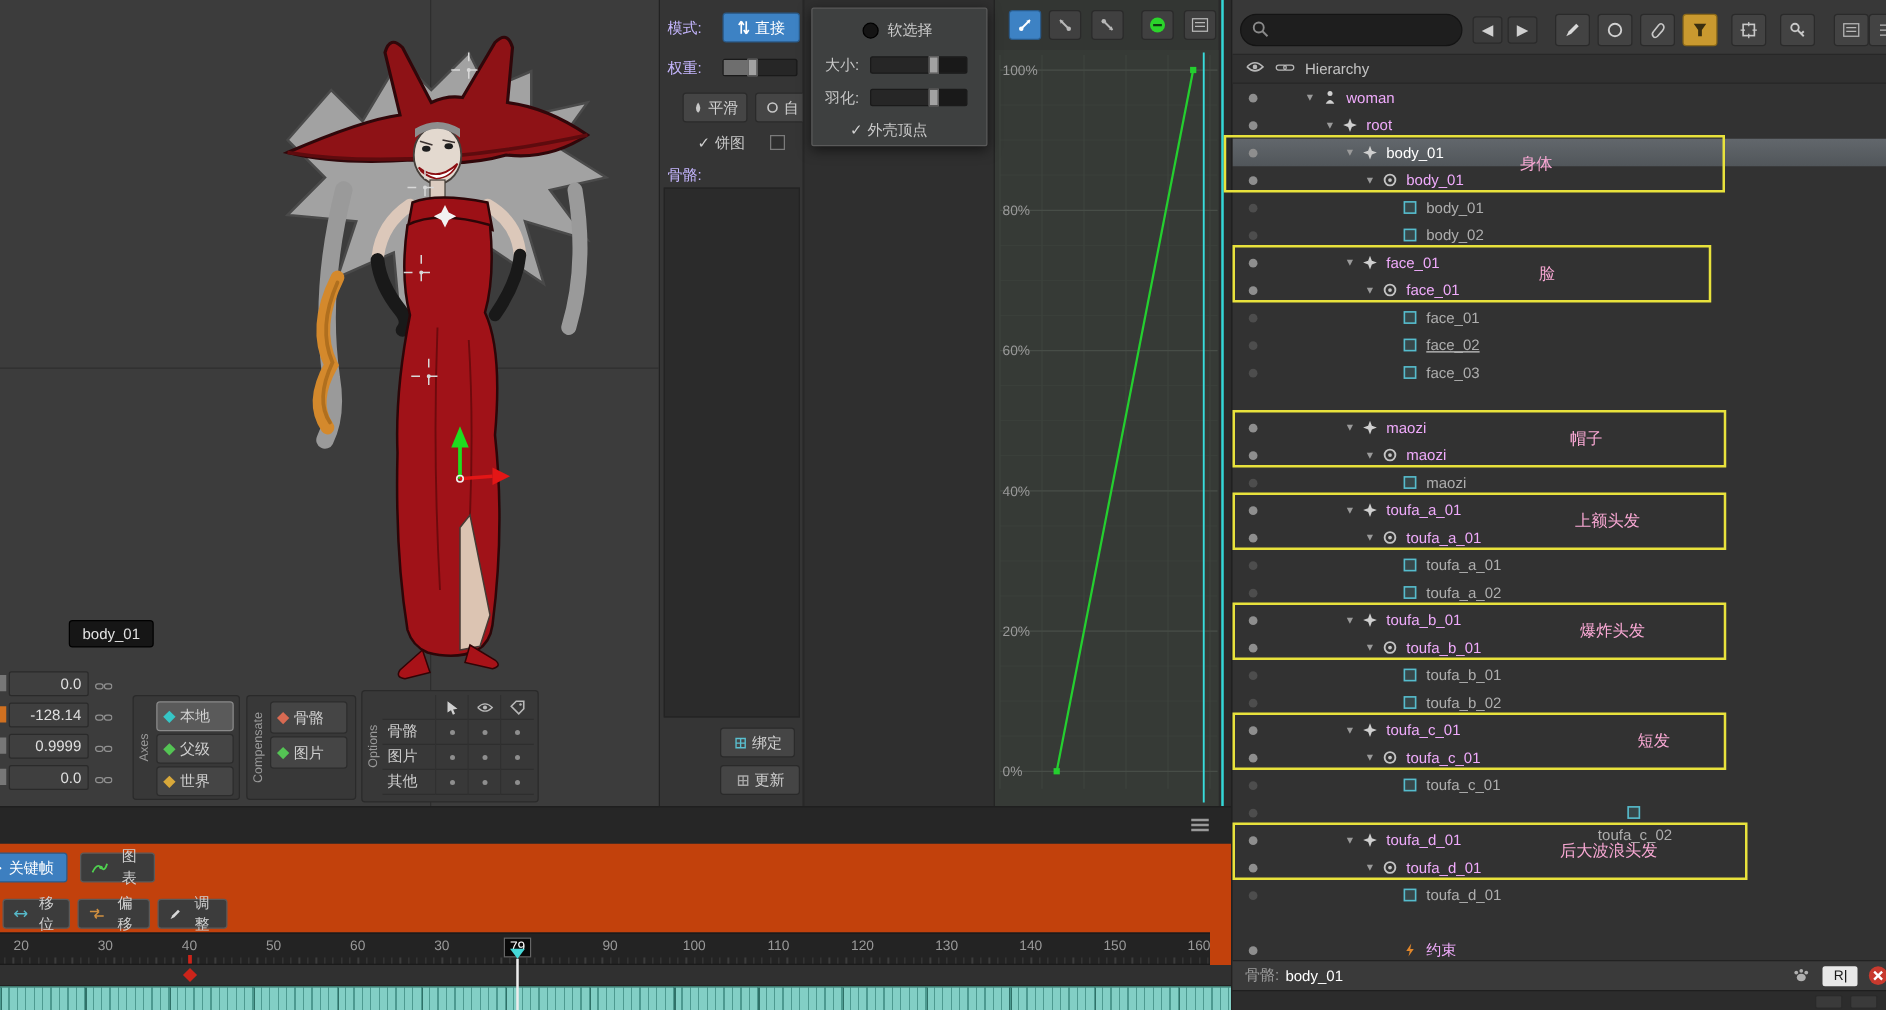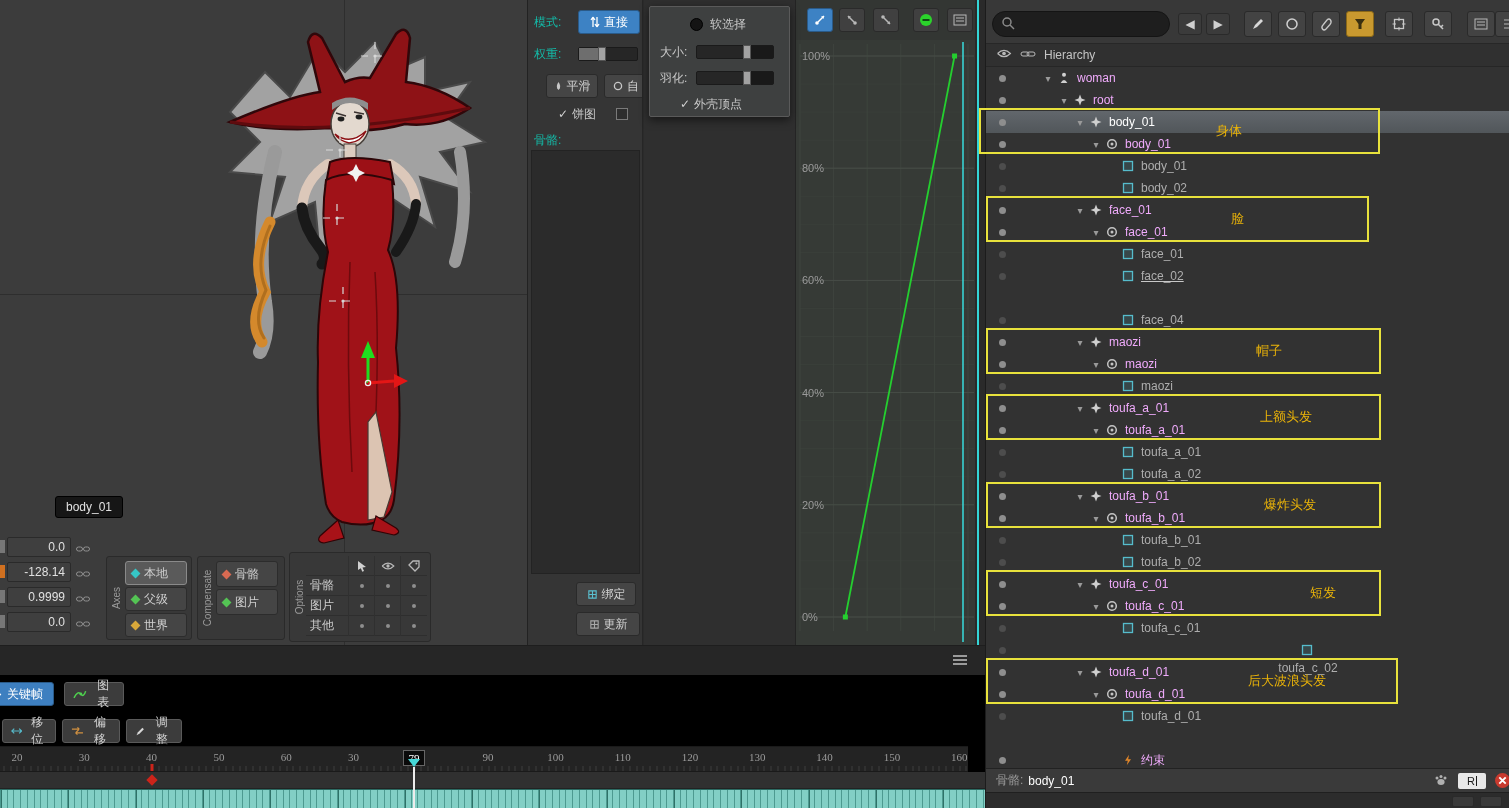--- a/index.html
+++ b/index.html
@@ -41,21 +41,21 @@
   .opt-header { display:flex; height:20px; border-bottom:1px solid #2e2e2e; align-items:center; }
   .opt-spacer { width:42px; }
   .opt-cell { width:26px; display:flex; justify-content:center; align-items:center; height:20px; border-left:1px solid #303030; }
   .opt-row { display:flex; height:20px; align-items:center; border-bottom:1px solid #2e2e2e; }
   .opt-label { width:42px; padding-left:4px; color:#cccccc; }
   .opt-dot { width:4px; height:4px; border-radius:50%; background:#8e8e8e; }
 
   
   .weights { position:absolute; left:528px; top:0; width:115px; height:645px; background:#353535; border-right:1px solid #262626; overflow:hidden; }
   .wrow { position:absolute; left:0; width:115px; height:24px; display:flex; align-items:center; }
-  .wlabel { position:absolute; left:6px; color:#14b8a6; }
+  .wlabel { position:absolute; left:6px; color:#c4b5fd; }
   .btn { display:inline-flex; align-items:center; justify-content:center; gap:4px; background:#454545; border:1px solid #2a2a2a; border-radius:3px; height:24px; }
   .btn.blue { background:#3d82c4; border-color:#2a5a88; color:#fff; }
   .slider { position:absolute; height:14px; background:#262626; border:1px solid #1a1a1a; border-radius:2px; }
   .slider .fill { position:absolute; left:0; top:0; bottom:0; background:#6e6e6e; }
   .slider .handle { position:absolute; top:-1px; width:8px; height:14px; background:#a2a2a2; border:1px solid #555; }
   .slider .darkseg { position:absolute; top:0; bottom:0; right:0; background:#191919; }
   .chk { display:inline-flex; align-items:center; gap:4px; }
   .check { color:#d2d2d2; font-size:12px; }
   .cbox { width:12px; height:12px; border:1px solid #7a7a7a; background:#2e2e2e; display:inline-block; }
   .bone-list { position:absolute; left:3px; top:150px; width:109px; height:424px; background:#2b2b2b; border:1px solid #232323; }
@@ -70,21 +70,21 @@
   .graphp { position:absolute; left:795px; top:0; width:180px; height:645px; background:#333633; border-left:1px solid #242424; }
   .gbtn { position:absolute; top:8px; width:26px; height:24px; background:#404040; border:1px solid #2a2a2a; border-radius:3px; display:flex; align-items:center; justify-content:center; }
   .gbtn.blue { background:#3d82c4; border-color:#2a5a88; }
   .right-gap { position:absolute; left:975px; top:0; width:10px; height:645px; background:#2a2a2a; }
   .cyan-edge { position:absolute; left:2px; top:0; width:2px; height:645px; background:#34d6d6; }
 
   
   .strip { position:absolute; left:0; top:645px; width:985px; height:30px; background:#262626; border-top:1px solid #1e1e1e; }
   .hamburger { position:absolute; right:18px; top:9px; width:14px; display:flex; flex-direction:column; gap:2px; cursor:pointer; }
   .hamburger i { height:2px; background:#9a9a9a; display:block; }
-  .timeline { position:absolute; left:0; top:675px; width:985px; height:133px; background:#000000; overflow:hidden;font-family:Liberation Serif, serif; }
+  .timeline { position:absolute; left:0; top:675px; width:985px; height:133px; background:#c2410c; overflow:hidden; }
   .tbtn { position:absolute; height:24px; display:inline-flex; align-items:center; justify-content:center; gap:5px; background:#3c3c3c; border:1px solid #5a5a5a; border-radius:3px; padding:0 8px; }
   .tbtn.bluetab { background:#3d7fc0; border-color:#2a5a88; color:#fff; }
   .ruler { position:absolute; left:0; top:71px; width:968px; height:26px; background:#232323; border-top:1px solid #1a1a1a; border-bottom:1px solid #1a1a1a; overflow:hidden; }
   .ruler::after { content:""; position:absolute; left:0; right:0; bottom:0; height:5px;
     background:repeating-linear-gradient(90deg,#3c3c3c 0 1px,transparent 1px 6.73px); background-position:3.5px 0; }
   .rlabel { position:absolute; top:4px; transform:translateX(-50%); color:#9a9a9a; font-size:11px; }
   .cfbox { position:absolute; top:3px; width:22px; height:16px; transform:translateX(-50%); background:#0a0a0a; border:1px solid #666; color:#fff; font-size:11px; display:flex; align-items:center; justify-content:center; z-index:3; }
   .red-tick { position:absolute; bottom:0; width:3px; height:7px; background:#cc241a; transform:translateX(-50%); z-index:2; }
   .tracks { position:absolute; left:0; top:97px; width:985px; height:36px; }
   .trackA { position:absolute; left:0; top:0; width:985px; height:17px; background:#303030; border-bottom:1px solid #222; }
@@ -110,21 +110,21 @@
   .tdot { position:absolute; left:13px; top:8px; width:7px; height:7px; border-radius:50%; background:#8e8e8e; }
   .tdot.dim { background:#4d4d4d; }
   .tinner { position:absolute; left:0; right:0; top:0; height:22px; display:flex; align-items:center; gap:4px; }
   .texp { width:12px; color:#9a9a9a; font-size:10px; text-align:center; flex:0 0 auto; }
   .ticon { width:15px; height:14px; display:flex; align-items:center; flex:0 0 auto; }
   .tlabel { color:#f0abfc; white-space:nowrap; }
   .tlabel.dim { color:#aeaeae; }
   .trow.sel .tlabel { color:#ffffff; }
   .annos { position:absolute; left:0; top:0; width:524px; height:808px; pointer-events:none; z-index:5; }
   .anno { position:absolute; height:46px; border:2px solid #e8e23c; }
-  .anno-label { position:absolute; top:50%; transform:translateY(-50%); color:#eab308; font-size:13px; white-space:nowrap; }
+  .anno-label { position:absolute; top:50%; transform:translateY(-50%); color:#f9a8d4; font-size:13px; white-space:nowrap; }
   .h-status { position:absolute; left:0; top:768px; width:524px; height:24px; background:#3a3a3a; border-top:1px solid #222; display:flex; align-items:center; padding-left:10px; z-index:6; }
   .st-label { color:#9a9a9a; margin-right:5px; }
   .st-value { color:#fff; }
   .paw { position:absolute; left:448px; top:5px; }
   .rbadge { position:absolute; left:472px; top:4px; width:28px; height:16px; background:#e8e8e8; border-radius:2px; color:#1a1a1a; font-size:11px; display:flex; align-items:center; justify-content:center; gap:1px; }
   .rbadge .caret { width:1px; height:10px; background:#1a1a1a; display:inline-block; }
   .redx { position:absolute; left:508px; top:3px; }
   .h-bottom { position:absolute; left:0; top:792px; width:524px; height:16px; background:#2c2c2c; border-top:1px solid #1f1f1f; z-index:6; }
   .dimbtn { position:absolute; top:3px; width:22px; height:11px; background:#3a3a3a; border:1px solid #2a2a2a; border-radius:2px; }
 </style>
@@ -768,30 +768,30 @@
           <span class="tinner" style="padding-left: 120px; text-decoration: underline;">
             <span class="texp"></span>
             <span class="ticon">
               <svg viewBox="0 0 12 12" width="12" height="12">
                 <rect x="1.5" y="1.5" width="9" height="9" fill="rgba(90,195,210,.15)" stroke="#56bccc" stroke-width="1.3"></rect>
               </svg>
             </span>
             <span class="tlabel dim">face_02</span>
           </span>
         </div>
-        <div class="trow" style="top: 242px;">
-          <span class="tdot dim"></span>
-          <span class="tinner" style="padding-left: 120px;">
-            <span class="texp"></span>
-            <span class="ticon">
-              <svg viewBox="0 0 12 12" width="12" height="12">
-                <rect x="1.5" y="1.5" width="9" height="9" fill="rgba(90,195,210,.15)" stroke="#56bccc" stroke-width="1.3"></rect>
-              </svg>
-            </span>
-            <span class="tlabel dim">face_04</span>
+        <div class="trow" style="top: 220px;">
+          <span class="tdot dim"></span>
+          <span class="tinner" style="padding-left: 120px;">
+            <span class="texp"></span>
+            <span class="ticon">
+              <svg viewBox="0 0 12 12" width="12" height="12">
+                <rect x="1.5" y="1.5" width="9" height="9" fill="rgba(90,195,210,.15)" stroke="#56bccc" stroke-width="1.3"></rect>
+              </svg>
+            </span>
+            <span class="tlabel dim">face_03</span>
           </span>
         </div>
         <div class="trow" style="top: 264px;">
           <span class="tdot"></span>
           <span class="tinner" style="padding-left: 88px;">
             <span class="texp">▾</span>
             <span class="ticon">
               <svg viewBox="0 0 12 12" width="12" height="12">
                 <path d="M6 .5 L7.5 4.5 L11.5 6 L7.5 7.5 L6 11.5 L4.5 7.5 L.5 6 L4.5 4.5 Z" fill="#cfcfcf"></path>
               </svg>

